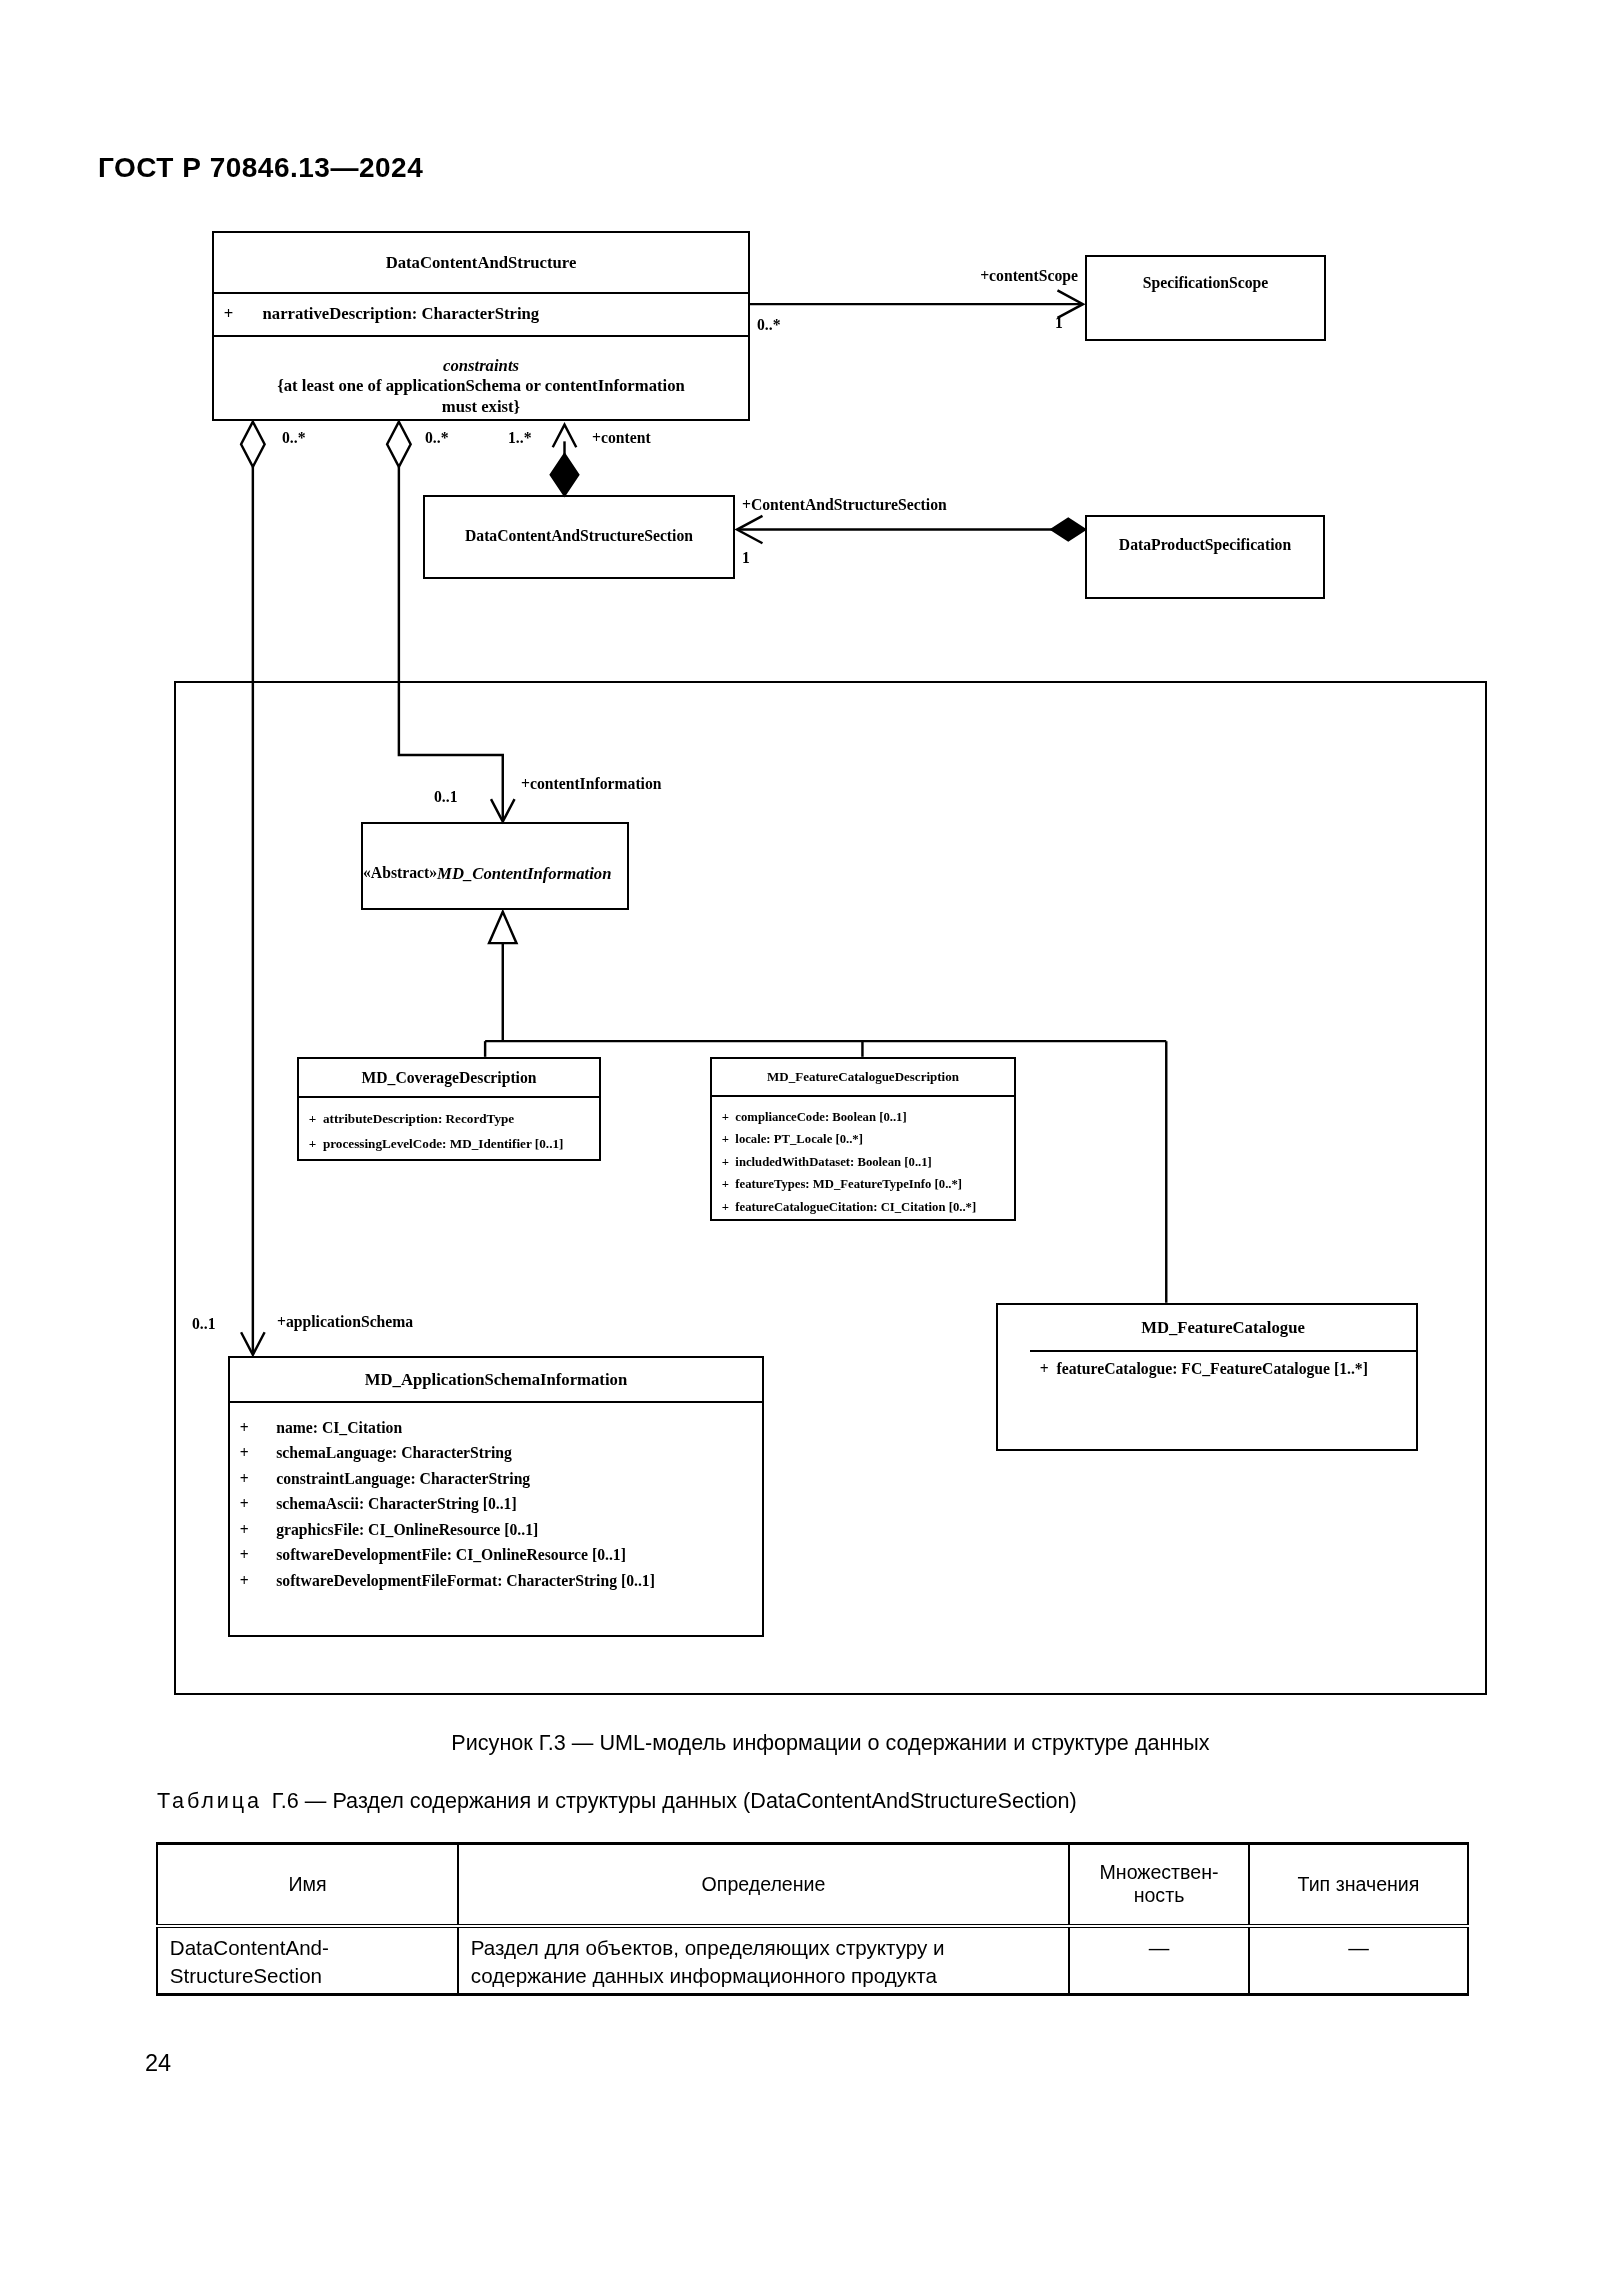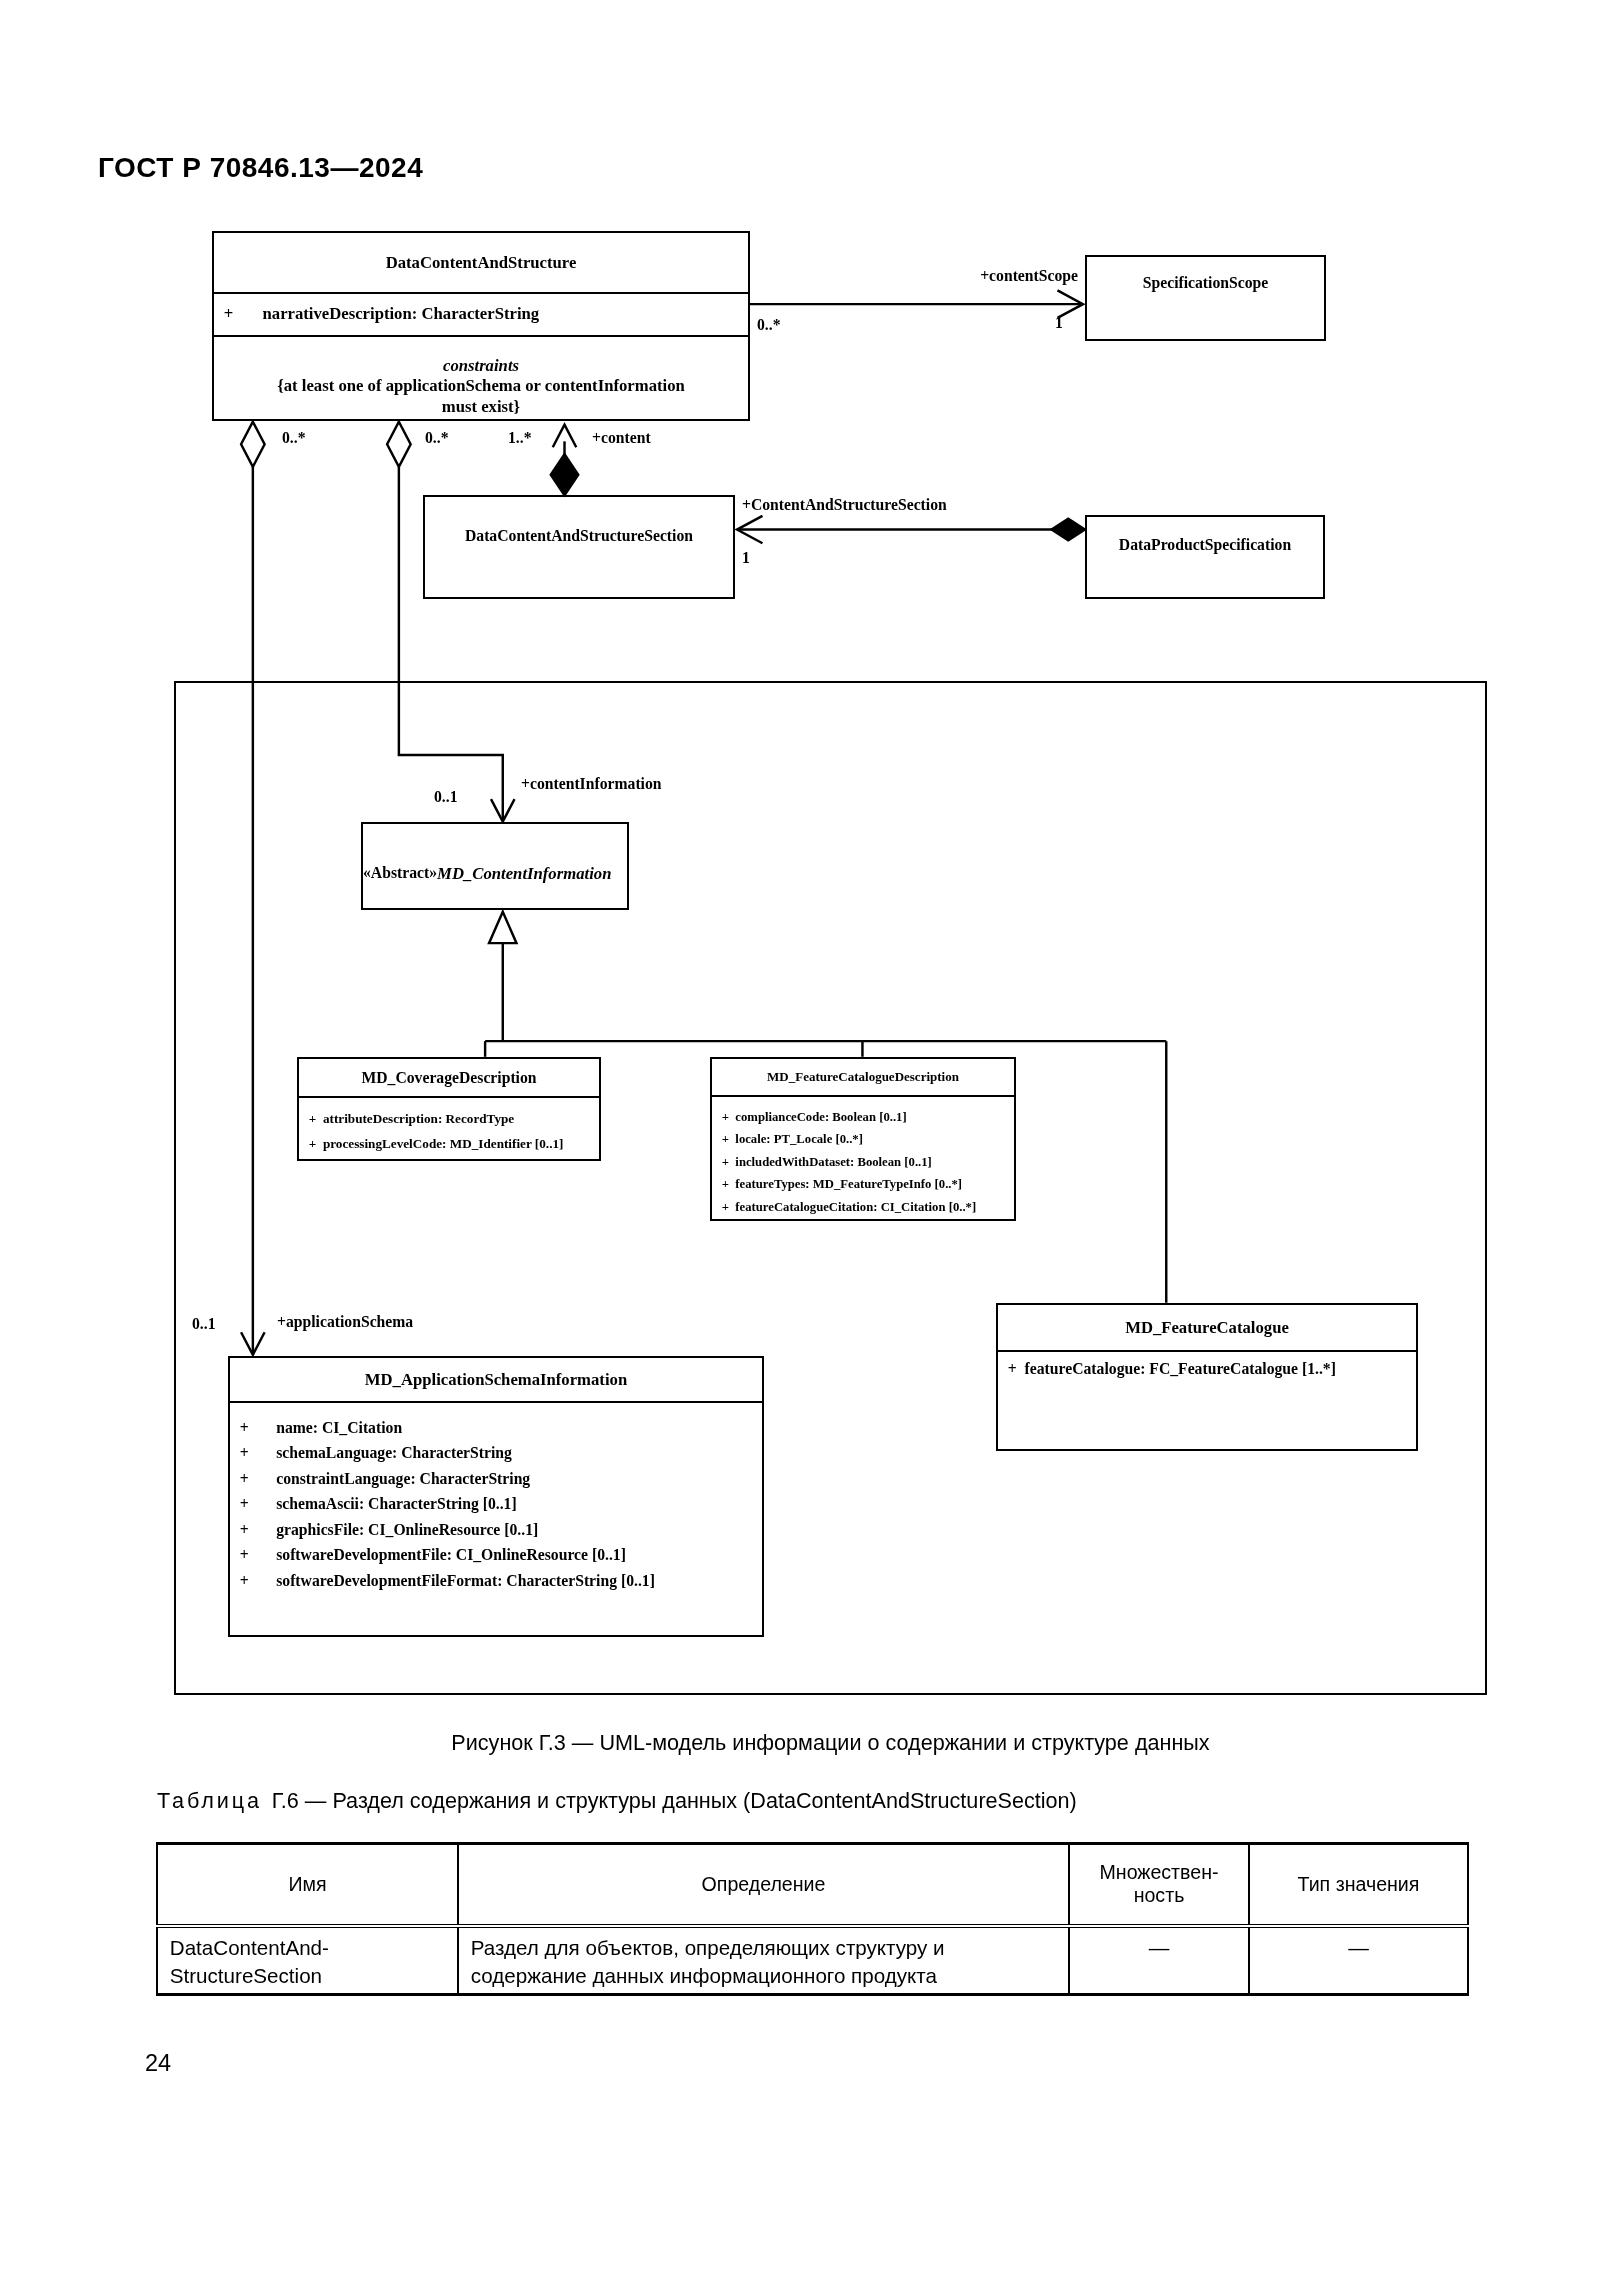--- a/index.html
+++ b/index.html
@@ -95,21 +95,21 @@
       <div class="constraints-heading">constraints</div>
       <div class="constraint-text">{at least one of applicationSchema or contentInformation
 must exist}</div>
     </div>
   </div>
 
   <div class="uml-box" style="left:1085px;top:255px;width:241px;height:86px;">
     <div class="uml-title" style="height:51px;font-size:15.7px;">SpecificationScope</div>
   </div>
 
-  <div class="uml-box" style="left:423px;top:495px;width:312px;height:104px;">
+  <div class="uml-box" style="left:423px;top:495px;width:312px;height:84px;">
     <div class="uml-title" style="height:78px;font-size:15.7px;">DataContentAndStructureSection</div>
   </div>
 
   <div class="uml-box" style="left:1085px;top:515px;width:240px;height:84px;">
     <div class="uml-title" style="height:55px;font-size:15.7px;">DataProductSpecification</div>
   </div>
 
   <div class="uml-box stereo-box" style="left:361px;top:822px;width:268px;height:88px;">
     <div style="font-size:15.7px;">«Abstract»</div>
     <div class="stereo-title">MD_ContentInformation</div>
@@ -127,21 +127,21 @@
     <div class="uml-title compartment" style="height:38px;font-size:13px;">MD_FeatureCatalogueDescription</div>
     <div class="uml-attrs" style="font-size:12.7px;line-height:22.5px;padding-top:8.8px;">
       <div class="uml-attr">+  complianceCode: Boolean [0..1]</div>
       <div class="uml-attr">+  locale: PT_Locale [0..*]</div>
       <div class="uml-attr">+  includedWithDataset: Boolean [0..1]</div>
       <div class="uml-attr">+  featureTypes: MD_FeatureTypeInfo [0..*]</div>
       <div class="uml-attr">+  featureCatalogueCitation: CI_Citation [0..*]</div>
     </div>
   </div>
 
-  <div class="uml-box" style="left:996px;top:1303px;width:422px;height:148px;">
+  <div class="uml-box" style="left:996px;top:1303px;width:422px;height:148px;padding-left:32px;">
     <div class="uml-title compartment" style="height:47px;font-size:16.7px;">MD_FeatureCatalogue</div>
     <div class="uml-attrs" style="font-size:15.7px;">
       <div class="uml-attr">+  featureCatalogue: FC_FeatureCatalogue [1..*]</div>
     </div>
   </div>
 
   <div class="uml-box" style="left:228px;top:1356px;width:536px;height:281px;">
     <div class="uml-title compartment" style="height:45px;font-size:16.7px;">MD_ApplicationSchemaInformation</div>
     <div class="uml-attrs" style="font-size:15.7px;line-height:25.5px;padding-top:11.8px;">
       <div class="uml-attr">+       name: CI_Citation</div>

